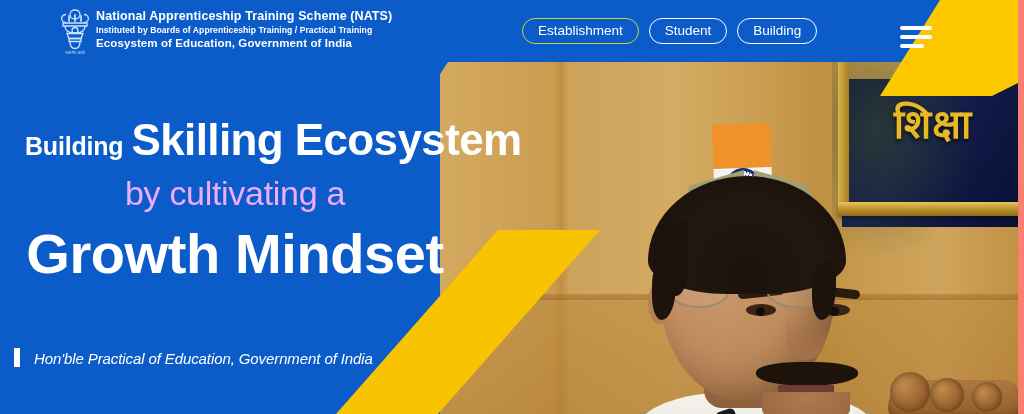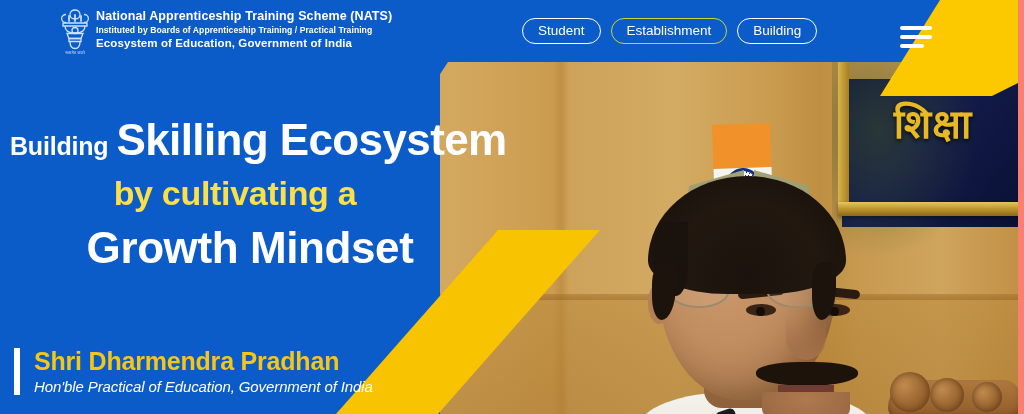--- a/index.html
+++ b/index.html
@@ -321,37 +321,37 @@
   .burger span:nth-child(1){width:32px;}
   .burger span:nth-child(2){width:32px;}
   .burger span:nth-child(3){width:24px;}
 
   
   .headline{
     position:absolute;left:0;top:118px;width:500px;
     color:#ffffff;
   }
   .hl1{
-    padding-left:10px;
+    padding-left:25px;
     white-space:nowrap;
     line-height:1;
   }
   .hl1 .small{
     font-size:25px;font-weight:700;letter-spacing:-.2px;vertical-align:baseline;
   }
   .hl1 .big{
     font-size:44px;font-weight:700;letter-spacing:-.6px;margin-left:8px;
   }
   .hl2{
     text-align:center;width:470px;margin-top:14px;
-    font-size:34px;font-weight:700;color:#fde047;letter-spacing:-.3px;line-height:1;
+    font-size:34px;font-weight:400;color:#f0abfc;letter-spacing:-.3px;line-height:1;
   }
   .hl3{
     text-align:center;width:470px;margin-top:16px;
-    font-size:44px;font-weight:700;color:#ffffff;letter-spacing:-.4px;line-height:1;margin-left:15px;
+    font-size:56px;font-weight:700;color:#ffffff;letter-spacing:-.4px;line-height:1;
   }
 
   
   .caption{
     position:absolute;left:14px;top:348px;padding-left:14px;
     border-left:6px solid #ffffff;
   }
   .cap-name{
     font-size:25px;font-weight:700;color:#f5c518;line-height:1.1;letter-spacing:-.2px;
   }
@@ -462,38 +462,37 @@
     </div>
 
     <div class="org">
       <div class="l1">National Apprenticeship Training Scheme (NATS)</div>
       <div class="l2">Instituted by Boards of Apprenticeship Training / Practical Training</div>
       <div class="l3">Ecosystem of Education, Government of India</div>
     </div>
 
 
     <div class="navpills">
+      <div class="pill active">Establishment</div>
       <div class="pill">Student</div>
-      <div class="pill active">Establishment</div>
       <div class="pill">Building</div>
     </div>
 
     <div class="burger">
       <span></span>
       <span></span>
       <span></span>
     </div>
   </div>
 
   <div class="headline">
     <div class="hl1">
       <span class="small">Building</span><span class="big">Skilling Ecosystem</span>
     </div>
     <div class="hl2">by cultivating a</div>
     <div class="hl3">Growth Mindset</div>
   </div>
 
   <div class="caption">
-    <div class="cap-name">Shri Dharmendra Pradhan</div>
     <div class="cap-role">Hon'ble Practical of Education, Government of India</div>
   </div>
 
 </div>
 
 </body></html>

